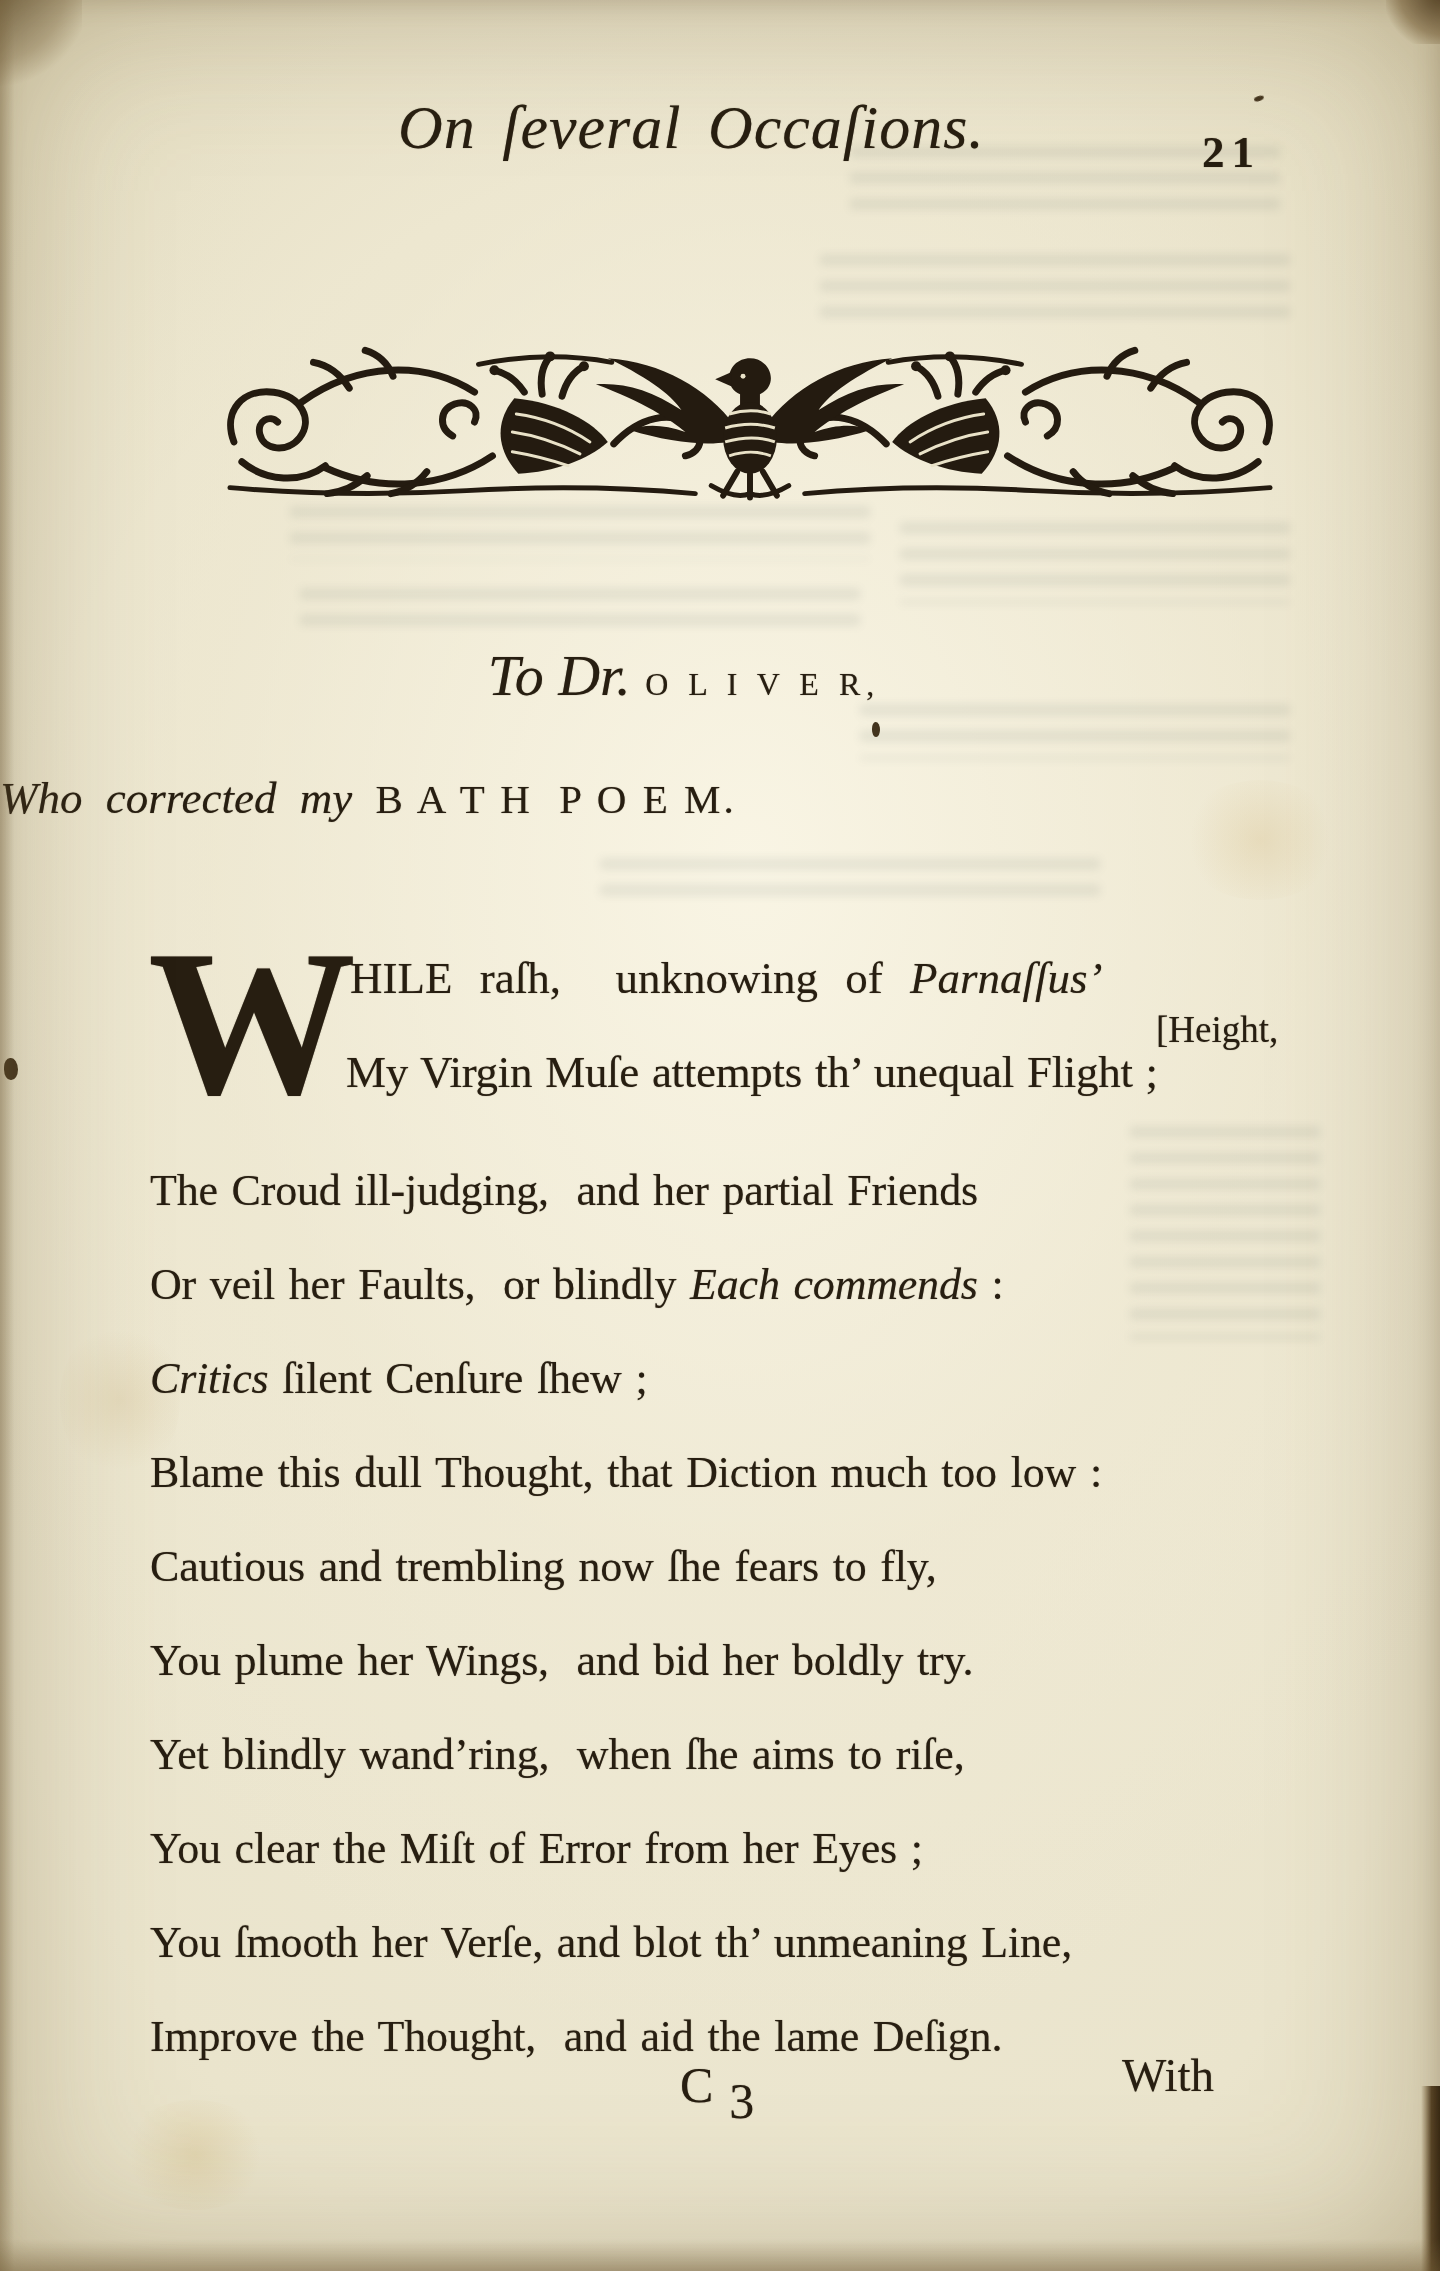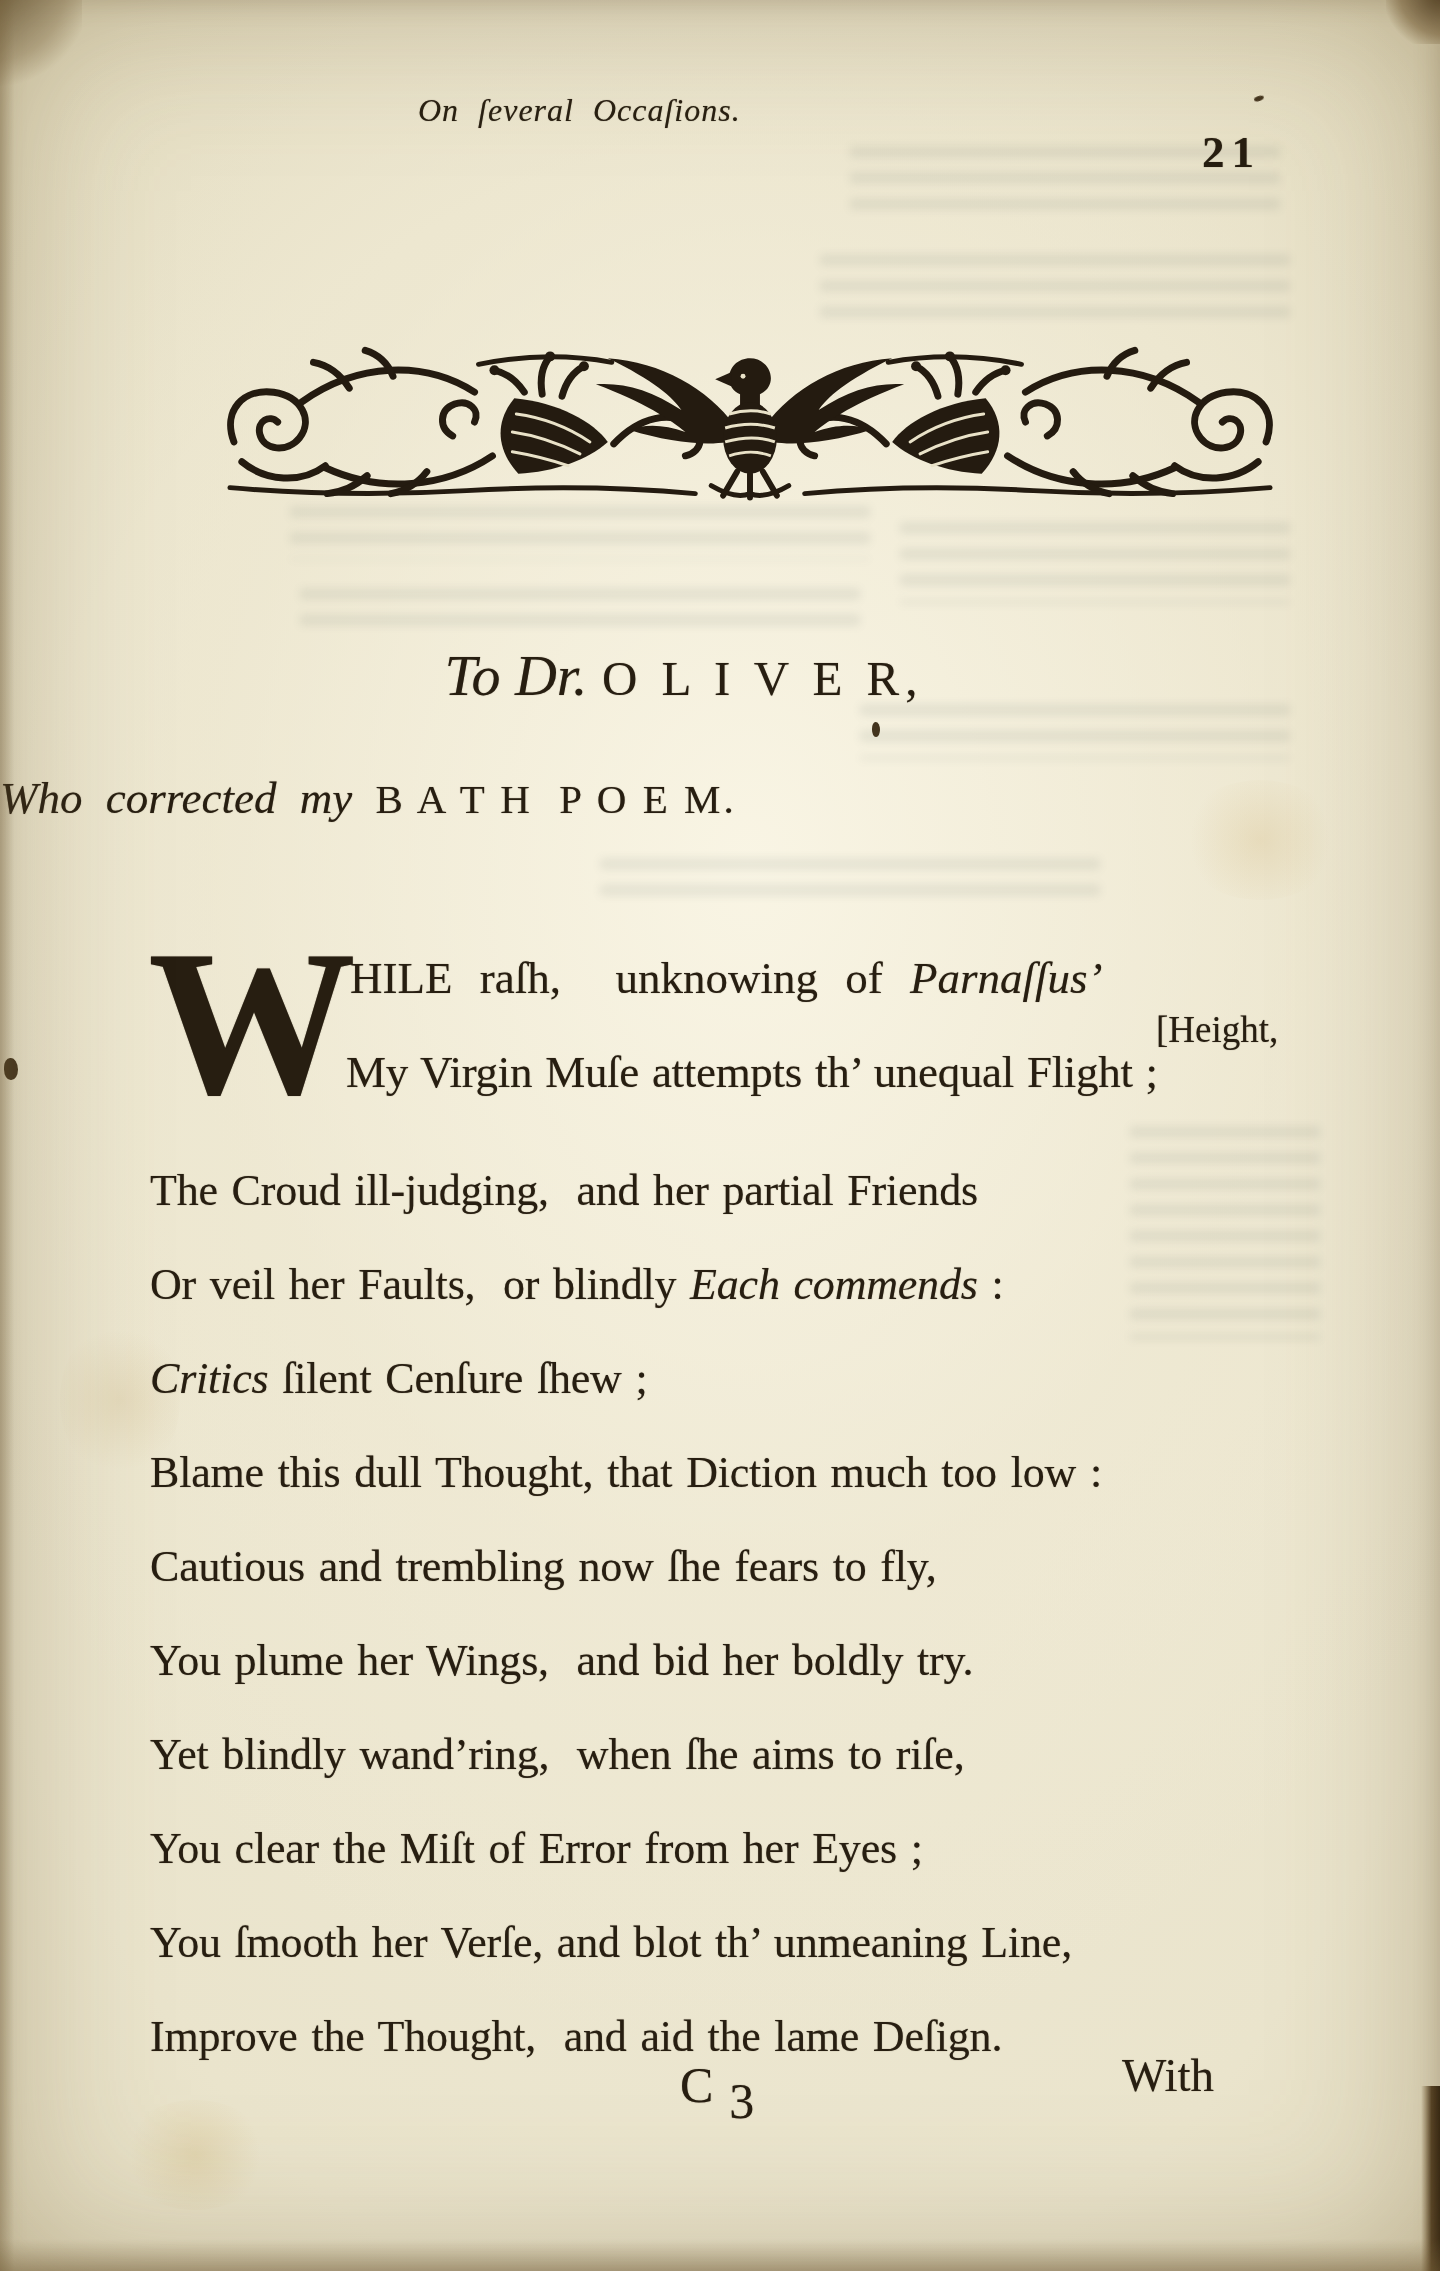--- a/index.html
+++ b/index.html
@@ -11,28 +11,28 @@
       radial-gradient(ellipse 1200px 1600px at 52% 38%, rgba(250,246,230,.9) 0%, rgba(240,234,212,.55) 45%, rgba(0,0,0,0) 75%),
       radial-gradient(ellipse 1400px 2000px at 50% 55%, #efead6 0%, #eae4cc 55%, #ded6b8 85%, #cfc5a2 100%);
   }
   .stage::after{
     content:"";position:absolute;inset:0;pointer-events:none;
     box-shadow:inset 0 0 160px rgba(118,96,56,.38), inset 0 0 26px rgba(92,72,40,.28);
   }
   .ink{text-shadow:0 0 1px rgba(44,32,14,.55);}
   .it{font-style:italic;}
   
-  .running-title{position:absolute;left:418px;top:92px;font-style:italic;font-size:32px;word-spacing:10px;letter-spacing:1px;white-space:pre;}
+  .running-title{position:absolute;left:398px;top:92px;font-style:italic;font-size:62px;word-spacing:10px;letter-spacing:1px;white-space:pre;}
   .pagenum{position:absolute;left:1202px;top:126px;font-size:45px;font-weight:bold;letter-spacing:7px;}
   
   .ornament{position:absolute;left:218px;top:340px;width:1064px;height:168px;}
   
   .title-line{position:absolute;left:0;top:642px;width:1368px;text-align:center;white-space:pre;}
   .title-line .it{font-size:58px;}
-  .title-line .caps{font-size:49px;letter-spacing:6px;}
+  .title-line .caps{font-size:32px;letter-spacing:6px;}
   .subtitle-line{position:absolute;left:0;top:772px;width:1380px;text-align:left;white-space:pre;}
   .subtitle-line .it{font-size:45px;word-spacing:12px;}
   .subtitle-line .caps{font-size:41px;letter-spacing:3px;}
   
   .dropcap{position:absolute;left:148px;top:942px;font-size:208px;line-height:.78;font-weight:bold;letter-spacing:-6px;}
   .open-l1{position:absolute;left:350px;top:952px;font-size:45px;word-spacing:16px;white-space:pre;}
   .bracket-word{position:absolute;left:1156px;top:1008px;font-size:37px;white-space:pre;}
   .open-l2{position:absolute;left:346px;top:1046px;font-size:45px;word-spacing:2px;letter-spacing:-.3px;white-space:pre;}
   .poem-body{position:absolute;left:150px;top:1122px;width:1190px;}
   .pline{height:94px;display:flex;align-items:flex-end;font-size:44px;letter-spacing:-.2px;word-spacing:3px;white-space:pre;}

